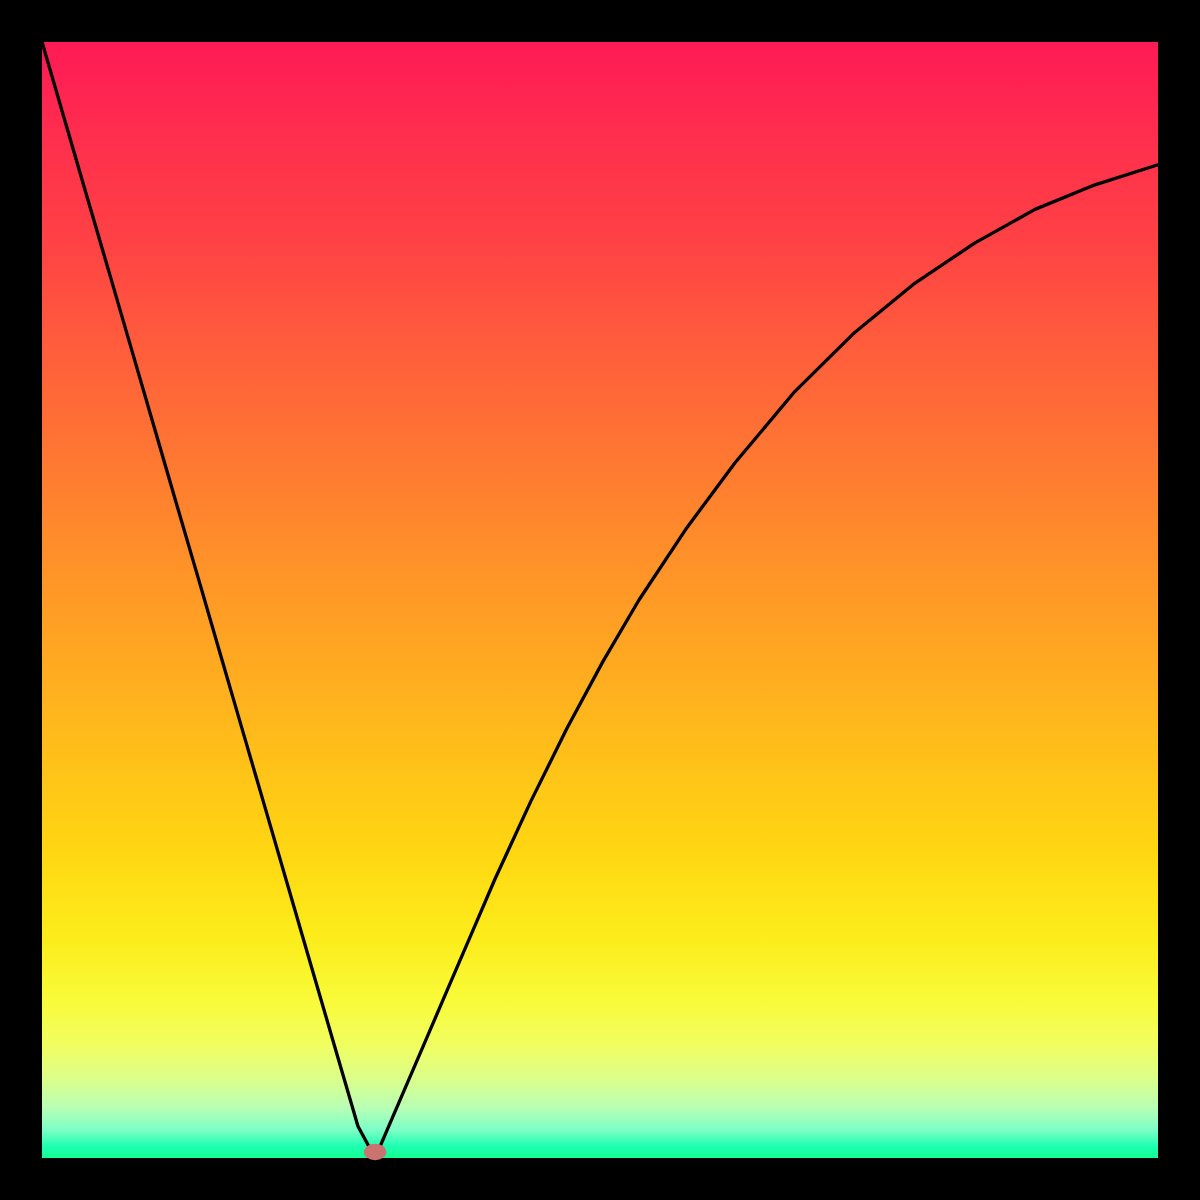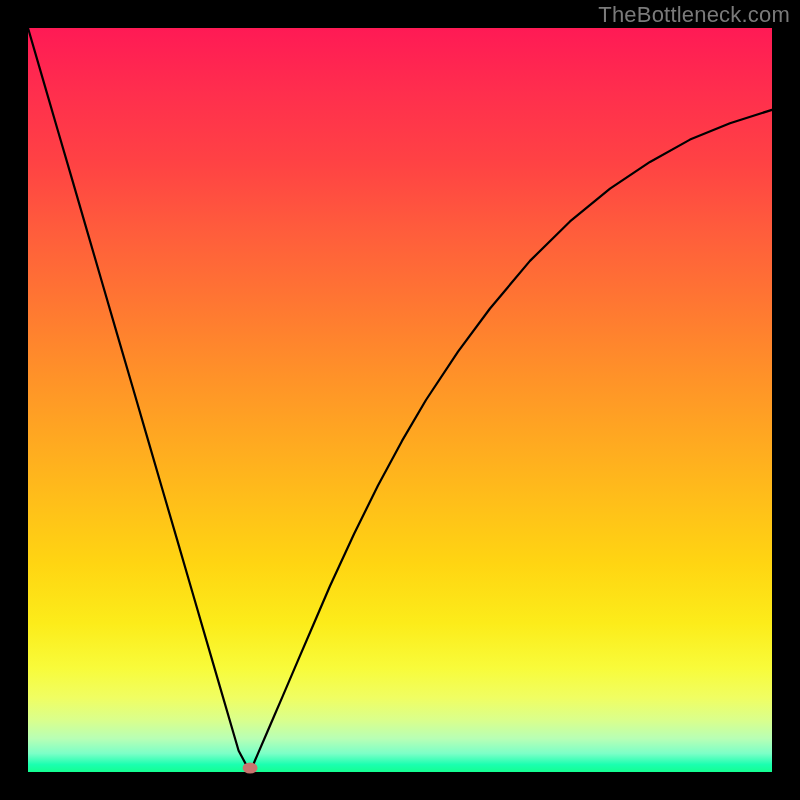--- a/index.html
+++ b/index.html
@@ -71,20 +71,19 @@
   }
   .marker-dot {
     fill: #c9746f;
     stroke: none;
   }
 </style>
 </head>
 <body>
 
 <div class="frame">
-  <div class="watermark">TheBottleneck.com</div>
   <div class="plot-area">
     <svg class="curve-layer" viewBox="0 0 744 744" preserveAspectRatio="none">
       <path id="curve-path" class="curve-path" d="M0.00 0.00 L14.88 51.11 L29.76 102.30 L44.71 153.41 L59.59 204.60 L74.47 255.71 L89.35 306.83 L104.31 357.94 L119.19 409.13 L134.07 460.24 L149.02 511.43 L163.90 562.54 L178.78 613.65 L193.66 664.62 L207.20 711.04 L210.63 722.80 L222.08 744.00 L230.04 725.40 L238.08 706.80 L246.04 688.20 L254.08 669.60 L270.00 632.40 L285.99 595.20 L301.99 558.00 L326.02 505.92 L349.98 457.56 L374.01 412.92 L397.97 372.00 L430.03 323.64 L462.02 280.49 L501.98 232.87 L542.00 193.44 L582.03 160.70 L621.98 133.92 L662.01 111.60 L701.96 95.23 L744.00 81.84"></path>
       <ellipse id="marker-dot" class="marker-dot" cx="222.08" cy="740.00" rx="7.5" ry="5.5"></ellipse>
     </svg>
   </div>
 </div>
 
 </body></html>

